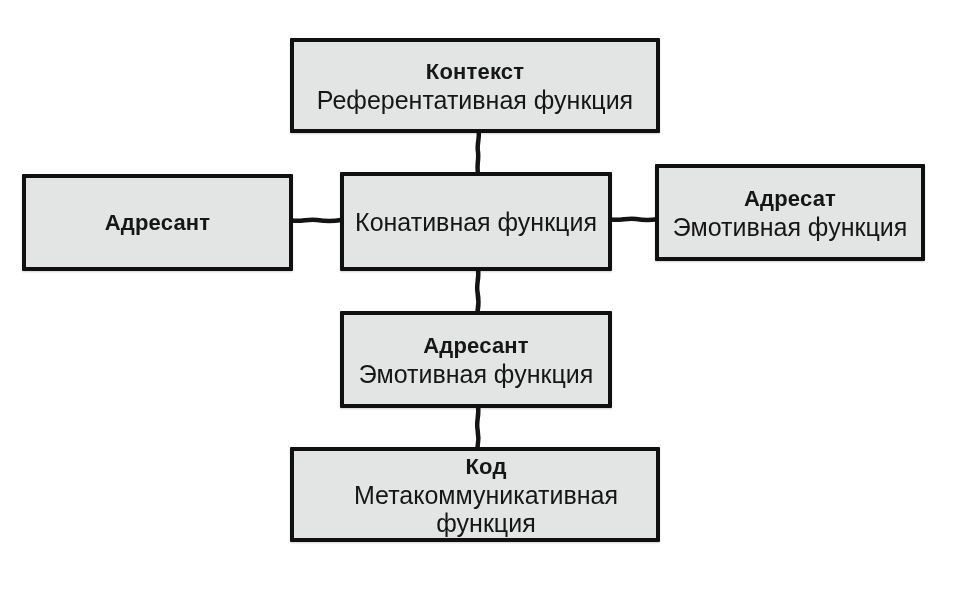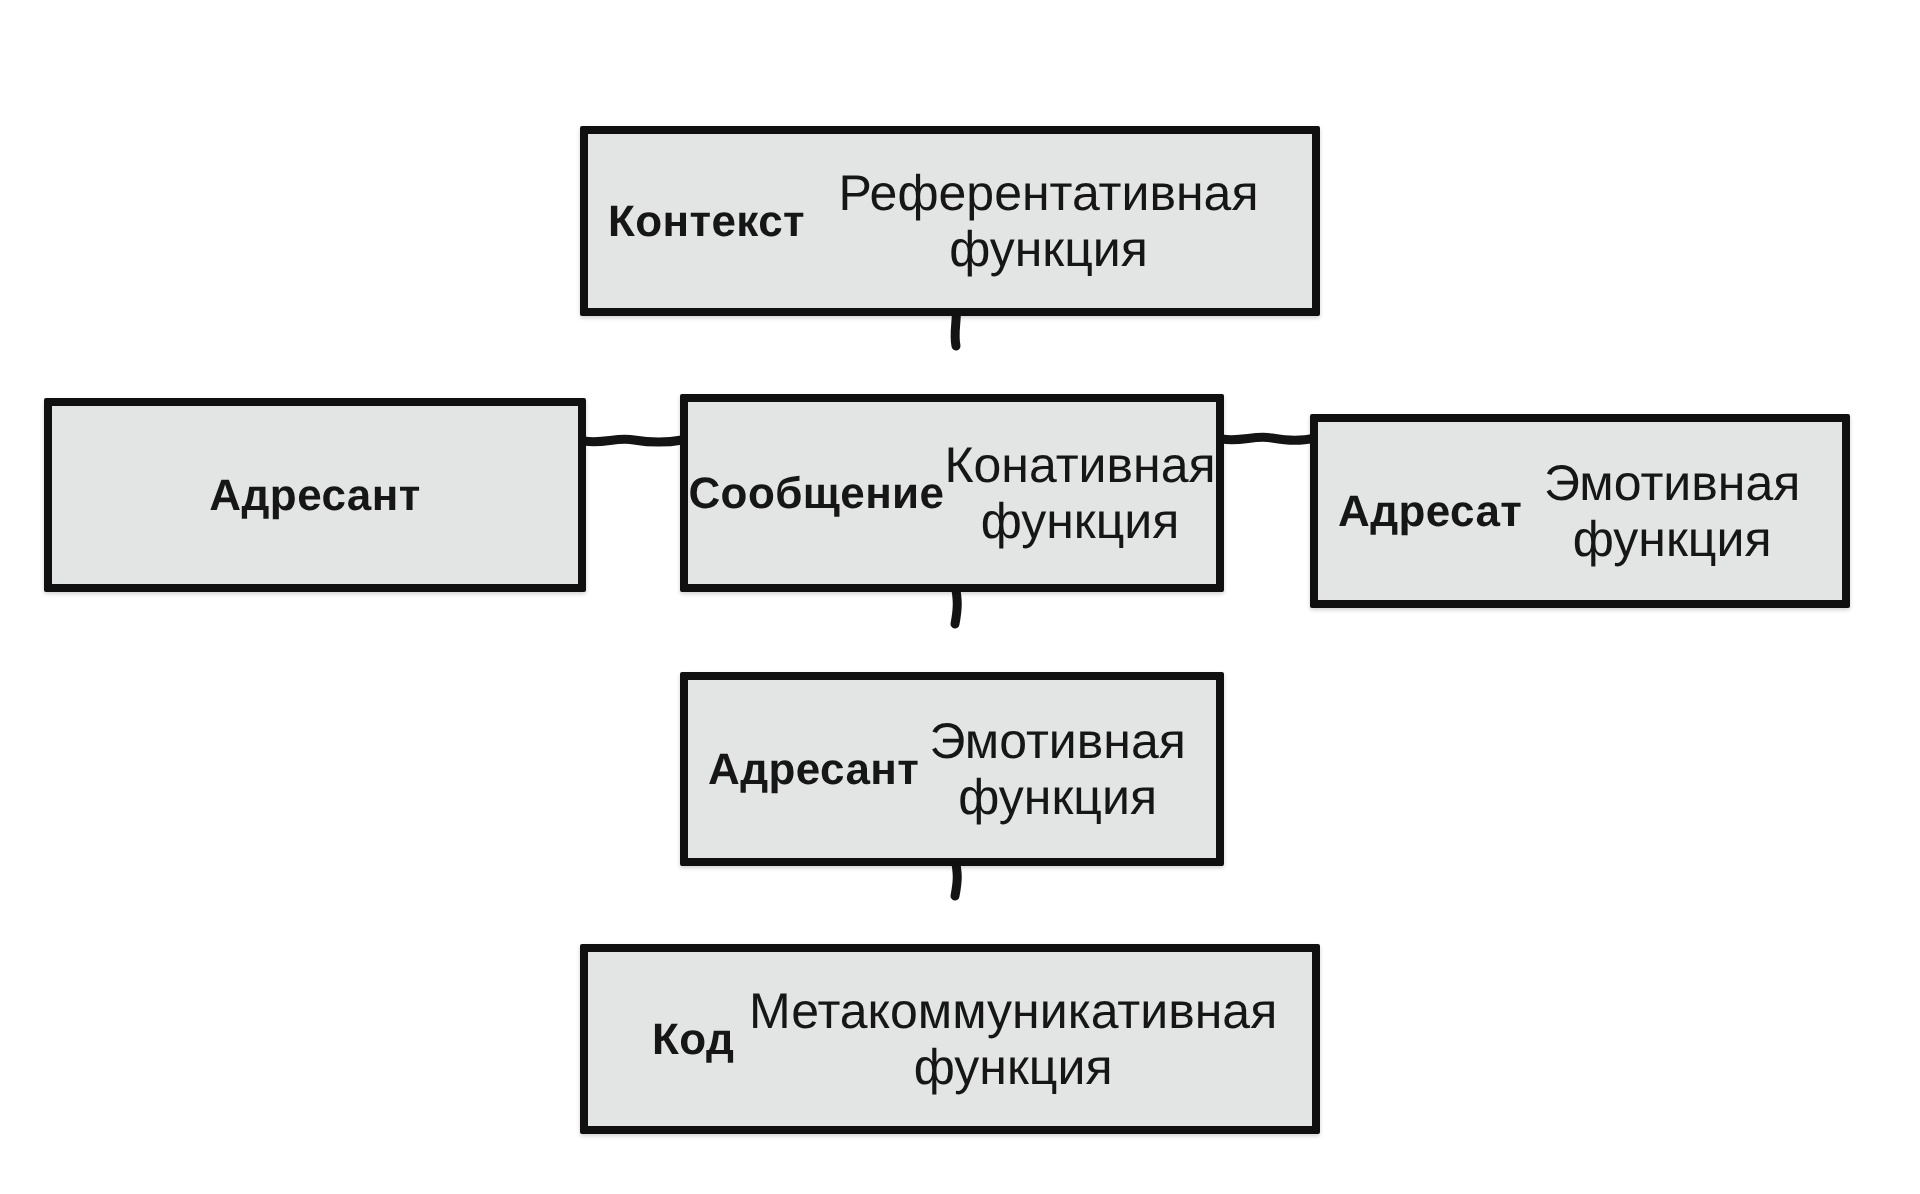--- a/index.html
+++ b/index.html
@@ -32,44 +32,43 @@
     stroke: var(--line);
     stroke-width: 4.5;
     stroke-linecap: round;
   }
   .node {
     position: absolute;
     background: var(--box-fill);
     border: 4px solid var(--box-border);
     border-radius: 1px;
     display: flex;
-    flex-direction: row;
+    flex-direction: column;
     align-items: center;
     justify-content: center;
     text-align: center;
     color: var(--text);
     box-shadow: 0 1px 2px rgba(0,0,0,0.18);
     padding: 6px 10px;
-    margin-top: 25px;
   }
   .node .title {
     font-size: 22px;
     font-weight: bold;
     line-height: 28px;
     letter-spacing: 0.2px;
   }
   .node .subtitle {
     font-size: 25px;
     font-weight: normal;
     line-height: 28px;
   }
   .node-context   { left: 290px; top: 38px;  width: 370px; height: 95px; }
   .node-addresser { left: 22px;  top: 174px; width: 271px; height: 97px; }
   .node-message   { left: 340px; top: 172px; width: 272px; height: 99px; }
-  .node-addressee { left: 655px; top: 182px; width: 270px; height: 97px; }
+  .node-addressee { left: 655px; top: 164px; width: 270px; height: 97px; }
   .node-contact   { left: 340px; top: 311px; width: 272px; height: 97px; }
   .node-code      { left: 290px; top: 447px; width: 370px; height: 95px; padding-left: 32px; }
 </style>
 </head>
 <body>
 
 <div class="stage">
 
   <svg class="connectors" viewBox="0 0 960 597" xmlns="http://www.w3.org/2000/svg">
     <path d="M478.5,130 c1.5,8 -2,14 -0.5,22 c1,7 -1.5,14 0,21"></path>
@@ -82,21 +81,20 @@
   <div class="node node-context">
     <div class="title">Контекст</div>
     <div class="subtitle">Референтативная функция</div>
   </div>
 
   <div class="node node-addresser">
     <div class="title">Адресант</div>
   </div>
 
   <div class="node node-message">
-    <div class="title">Сообщение</div>
     <div class="subtitle">Конативная функция</div>
   </div>
 
   <div class="node node-addressee">
     <div class="title">Адресат</div>
     <div class="subtitle">Эмотивная функция</div>
   </div>
 
   <div class="node node-contact">
     <div class="title">Адресант</div>

